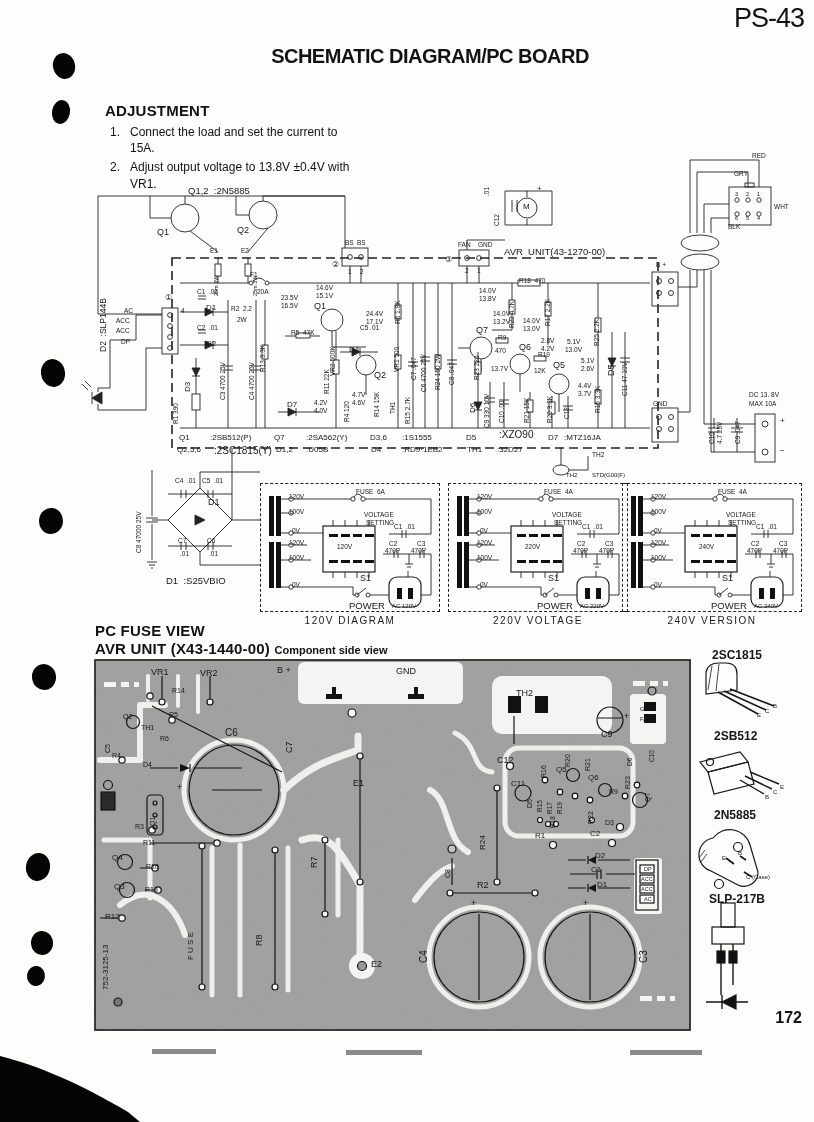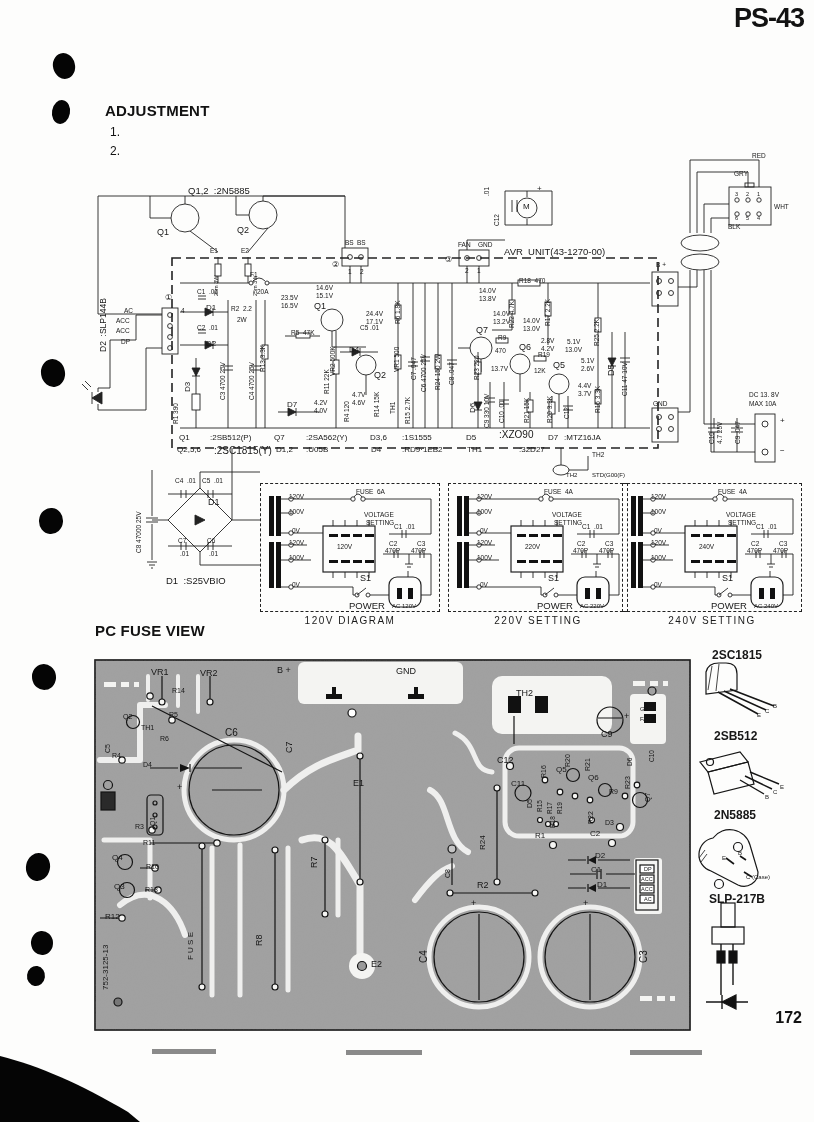--- a/index.html
+++ b/index.html
@@ -1,21 +1,21 @@
 <!DOCTYPE html>
 <html><head>
 <meta charset="utf-8">
 <style>
   html,body{margin:0;padding:0;background:#e8e8e8;}
   .page{position:relative;width:814px;height:1122px;background:#fdfdfc;overflow:hidden;
         font-family:"Liberation Sans","DejaVu Sans",sans-serif;color:#121212;}
   .abs{position:absolute;}
   .lbl{position:absolute;font-size:6.5px;line-height:1;white-space:pre;color:#171717;
        transform-origin:0 0;font-family:"Liberation Sans","DejaVu Sans",sans-serif;}
-  .model{top:3px;right:10px;font-size:27px;font-weight:bold;letter-spacing:-1px;}
+  .model{top:3px;right:10px;font-size:27px;font-weight:normal;letter-spacing:-1px;}
   .title{top:45px;left:250px;width:360px;text-align:center;font-size:20px;font-weight:bold;letter-spacing:-0.5px;}
   .h2{font-size:15px;font-weight:bold;letter-spacing:0.2px;}
   .steps{top:124px;left:110px;width:258px;font-size:12px;line-height:1.35;}
   .step{display:flex;margin-bottom:3px;}
   .step .n{width:20px;flex:0 0 20px;}
   .step .t{width:232px;}
   .vbox{position:absolute;width:178px;height:127px;border:1.6px dashed #222;}
   .vbox svg{position:absolute;left:0;top:0;}
   .vcap{position:absolute;top:131px;left:0;width:178px;text-align:center;
         font-size:10px;letter-spacing:1.5px;color:#1a1a1a;}
@@ -23,27 +23,30 @@
   .pageno{bottom:95px;right:12px;font-size:16px;font-weight:bold;}
   svg{display:block;}
   .layer{position:absolute;left:0;top:0;width:814px;height:1122px;pointer-events:none;}
 </style>
 </head>
 <body>
 
 <div class="page">
 
   <div class="abs model">PS-43</div>
+  <div class="abs title">SCHEMATIC DIAGRAM/PC BOARD</div>
   <div class="abs h2" style="top:102px;left:105px;">ADJUSTMENT</div>
   <div class="abs steps">
     <div class="step">
       <span class="n">1.</span>
+      <span class="t">Connect the load and set the current to 15A.</span>
     </div>
     <div class="step">
       <span class="n">2.</span>
+      <span class="t">Adjust output voltage to 13.8V ±0.4V with VR1.</span>
     </div>
   </div>
 
   <svg class="layer" width="814" height="1122" viewBox="0 0 814 1122">
     <g stroke="#222" stroke-width="0.9" fill="none">
 
       <path d="M98,196 H345 M98,196 V314 H162 M185,204 V196 M263,201 V196 M171,218 H150 V196 M249,215 H236 V196
                M190,231 L218,252 M268,228 L248,252 M218,257 V283 M248,257 V283 M263,196 H345 V248
                M350,266 V283 M361,266 V283 M467,266 V283 M479,266 V283 M467,250 V240 H505
                M527,197 V191 M527,219 V225 M505,191 H552 V225 H505 Z M512,200 V212 M517,200 V212"></path>
@@ -298,21 +301,21 @@
       <span class="lbl" style="left: 499px; top: 430px; font-size: 10px;">:XZO90</span>
       <span class="lbl" style="left: 548px; top: 434px; font-size: 8px;">D7</span>
       <span class="lbl" style="left: 564px; top: 434px; font-size: 8px;">:MTZ16JA</span>
       <span class="lbl" style="left: 177px; top: 446px; font-size: 8px;">Q2,5,6</span>
       <span class="lbl" style="left: 214px; top: 446px; font-size: 10px;">:2SC1815(Y)</span>
       <span class="lbl" style="left: 276px; top: 446px; font-size: 8px;">D1,2</span>
       <span class="lbl" style="left: 306px; top: 446px; font-size: 8px;">:U05B</span>
       <span class="lbl" style="left: 371px; top: 446px; font-size: 8px;">D4</span>
       <span class="lbl" style="left: 402px; top: 446px; font-size: 8px;">:RD9·1EB2</span>
       <span class="lbl" style="left: 467px; top: 446px; font-size: 8px;">TH1</span>
-      <span class="lbl" style="left: 497px; top: 446px; font-size: 8px; margin-left: 22px;">:32D27</span>
+      <span class="lbl" style="left: 497px; top: 446px; font-size: 8px;">:32D27</span>
       <span class="lbl" style="left: 592px; top: 452px;">TH2</span>
       <span class="lbl" style="left: 566px; top: 472px; font-size: 6px;">TH2</span>
       <span class="lbl" style="left: 592px; top: 472px; font-size: 6px;">STD(G00(F)</span>
       <span class="lbl" style="left: 175px; top: 478px;">C4  .01</span>
       <span class="lbl" style="left: 202px; top: 478px;">C5  .01</span>
       <span class="lbl" style="left: 208px; top: 498px; font-size: 9px;">D1</span>
       <span class="lbl" style="left: 178px; top: 538px;">C7</span>
       <span class="lbl" style="left: 207px; top: 538px;">C6</span>
       <span class="lbl" style="left: 180px; top: 551px;">.01</span>
       <span class="lbl" style="left: 209px; top: 551px;">.01</span>
@@ -443,21 +446,21 @@
         <span class="lbl" style="left: 76px; top: 60px;">220V</span>
         <span class="lbl" style="left: 133px; top: 40px;">C1  .01</span>
         <span class="lbl" style="left: 128px; top: 57px;">C2</span>
         <span class="lbl" style="left: 124px; top: 64px;">470P</span>
         <span class="lbl" style="left: 156px; top: 57px;">C3</span>
         <span class="lbl" style="left: 150px; top: 64px;">470P</span>
         <span class="lbl" style="left: 99px; top: 90px; font-size: 9px;">S1</span>
         <span class="lbl" style="left: 88px; top: 117px; font-size: 9.5px;">POWER</span>
         <span class="lbl" style="left: 131px; top: 119px; font-size: 6px;">AC 220V</span>
       </div>
-    <div class="vcap">220V  SETTING</div>
+    <div class="vcap">220V  VOLTAGE</div>
   </div>
 
   <div class="vbox" style="left:622px;top:483px;">
     <svg width="178" height="127" viewBox="0 0 178 127">
       <g stroke="#222" stroke-width="0.9" fill="none">
         <g fill="#111" stroke="none">
           <rect x="8" y="12" width="5" height="40"></rect>
             <rect x="15" y="12" width="5" height="40"></rect>
           <rect x="8" y="58" width="5" height="46"></rect>
             <rect x="15" y="58" width="5" height="46"></rect>
@@ -509,24 +512,28 @@
         <span class="lbl" style="left: 76px; top: 60px;">240V</span>
         <span class="lbl" style="left: 133px; top: 40px;">C1  .01</span>
         <span class="lbl" style="left: 128px; top: 57px;">C2</span>
         <span class="lbl" style="left: 124px; top: 64px;">470P</span>
         <span class="lbl" style="left: 156px; top: 57px;">C3</span>
         <span class="lbl" style="left: 150px; top: 64px;">470P</span>
         <span class="lbl" style="left: 99px; top: 90px; font-size: 9px;">S1</span>
         <span class="lbl" style="left: 88px; top: 117px; font-size: 9.5px;">POWER</span>
         <span class="lbl" style="left: 131px; top: 119px; font-size: 6px;">AC 240V</span>
       </div>
-    <div class="vcap">240V  SETTING</div>
+    <div class="vcap">240V  VERSION</div>
   </div>
 
   <div class="abs h2" style="top:622px;left:95px;">PC FUSE VIEW</div>
+  <div class="abs" style="top:640px;left:95px;">
+    <span class="h2">AVR UNIT (X43-1440-00)</span>
+    <span class="subnote">Component side view</span>
+  </div>
 
   <svg class="layer" width="814" height="1122" viewBox="0 0 814 1122">
     <defs>
       <filter id="grain" x="0" y="0" width="100%" height="100%">
         <feTurbulence type="fractalNoise" baseFrequency="0.9" numOctaves="2" result="n"></feTurbulence>
         <feColorMatrix in="n" type="matrix" values="0 0 0 0 0.4  0 0 0 0 0.4  0 0 0 0 0.4  0 0 0 0.35 0"></feColorMatrix>
       </filter>
     </defs>
     <rect x="95" y="660" width="595" height="370" fill="#a0a0a0" stroke="#111" stroke-width="1.6"></rect>
     <rect x="95" y="660" width="595" height="370" filter="url(#grain)" opacity="0.5"></rect>

